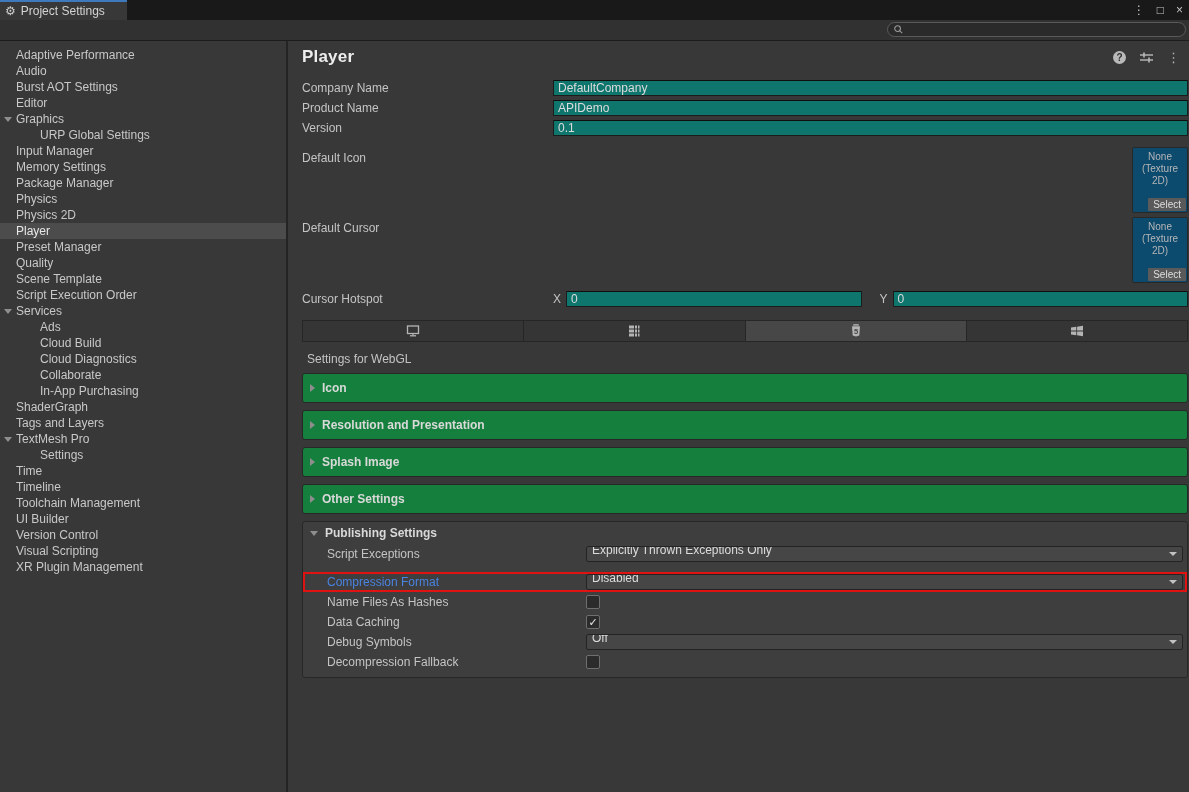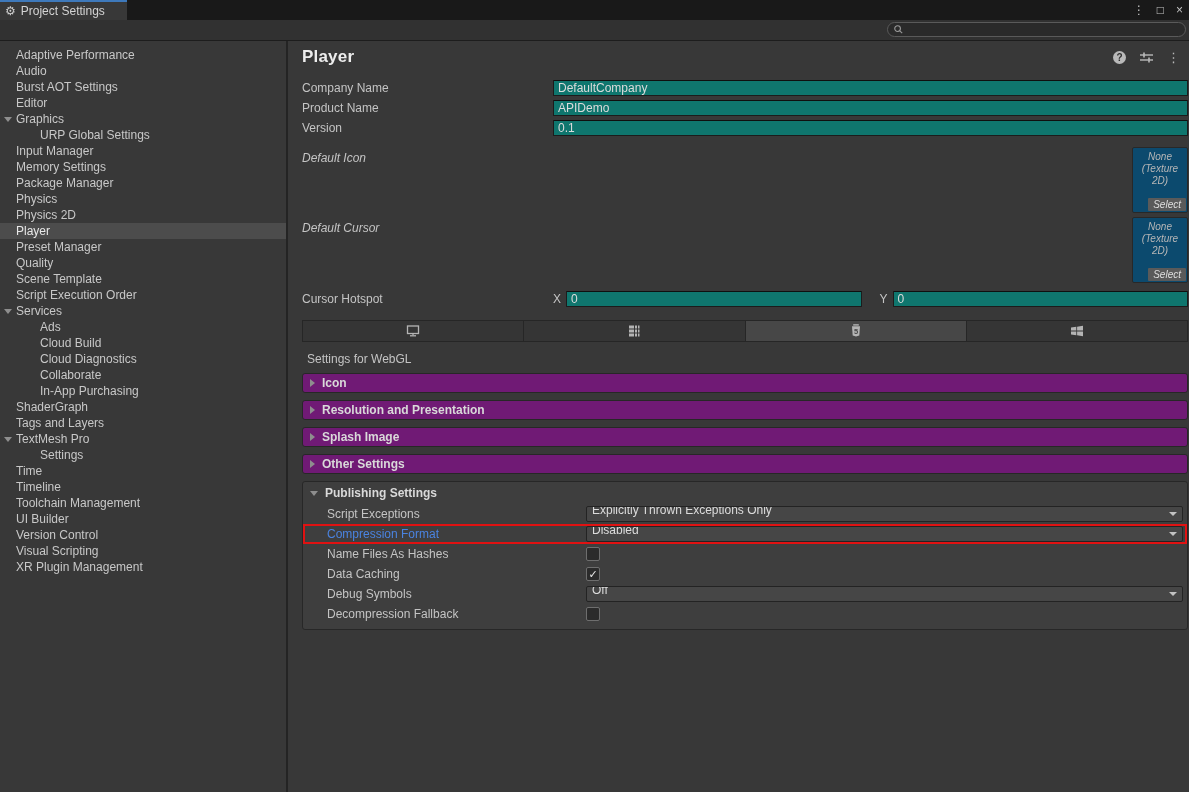--- a/index.html
+++ b/index.html
@@ -46,21 +46,21 @@
                font-size:10px; font-weight:bold; display:flex; align-items:center;
                justify-content:center; }
   .kebab { color:#b9b9b9; font-size:13px; line-height:1; }
 
   .prop-row { display:flex; align-items:center; height:20px; }
   .prop-label { width:251px; flex-shrink:0; font-size:12px; color:#c4c4c4; }
   .text-input { flex:1; height:16px; background:#0f766e; border:1px solid #1c1c1c;
                 border-top-color:#0f0f0f; color:#dcdcdc; font-size:12px; padding:0 4px;
                 font-family:inherit; border-radius:1px; }
 
-  .picker-row { display:flex; align-items:flex-start; height:68px; margin-top:1px;font-style:italic; }
+  .picker-row { display:flex; align-items:flex-start; height:68px; margin-top:1px; }
   .picker-row .prop-label { margin-top:4px; flex:1; }
   .obj-picker { width:56px; height:66px; background:#0c4a6e; border:1px solid #282828;
                 border-radius:2px; position:relative; flex-shrink:0; }
   .picker-none { font-size:10px; color:#b6b6b6; text-align:center; margin-top:3px; line-height:12px; }
   .select-btn { position:absolute; right:1px; bottom:1px; height:13px; line-height:13px;
                 padding:0 5px; background:#5a5a5a; color:#dfdfdf; font-size:10px; border-radius:1px; }
 
   .hotspot-controls { flex:1; display:flex; align-items:center; }
   .axis-label { font-size:12px; color:#c4c4c4; margin-right:5px; }
   .hotspot-controls .text-input { flex:1; }
@@ -69,35 +69,35 @@
   
   .platform-tabs { display:flex; height:22px; margin-top:11px; border:1px solid #262626; }
   .platform-tab { flex:1; background:#353535; border-right:1px solid #262626;
                   display:flex; align-items:center; justify-content:center; }
   .platform-tab:last-child { border-right:none; }
   .platform-tab.active { background:#474747; }
 
   .settings-for { margin-top:10px; padding-left:5px; font-size:12px; color:#c4c4c4; height:14px; }
 
   
-  .section { margin-top:7px; height:20px; background:#701a75; border:1px solid #272727;
+  .section { margin-top:7px; height:30px; background:#15803d; border:1px solid #272727;
              border-radius:3px; display:flex; align-items:center; gap:7px; padding-left:7px; }
   .tri-right { width:0; height:0; border-top:4px solid transparent; border-bottom:4px solid transparent;
                border-left:5px solid #8e8e8e; }
   .section-title { font-size:12px; font-weight:bold; color:#d9d9d9; }
 
   
   .pub-box { margin-top:7px; background:#3e3e3e; border:1px solid #272727; border-radius:3px;
              padding-bottom:5px; }
   .pub-header { height:22px; display:flex; align-items:center; gap:7px; padding-left:7px; }
   .pub-tri { width:0; height:0; border-left:4px solid transparent; border-right:4px solid transparent;
              border-top:5px solid #8e8e8e; margin-top:1px; }
   .pub-row { height:20px; display:flex; align-items:center; padding:0 4px 0 24px; position:relative; }
   .pub-label { width:259px; flex-shrink:0; font-size:12px; color:#c4c4c4; }
-  .pub-row.highlighted { outline:2px solid #e01212; outline-offset:-2px; }
+  .pub-row.highlighted { outline:2px solid #e01212; outline-offset:-2px;margin-top:8px; }
   .pub-row.highlighted .pub-label { color:#4a83e0; }
 
   .dropdown { flex:1; height:16px; background:#464646; border:1px solid #232323;
               border-radius:2px; display:flex; align-items:center; padding:0 18px 9px 5px;
               position:relative; color:#dcdcdc; font-size:12px; white-space:nowrap; overflow:hidden; }
   .dd-arrow { position:absolute; right:5px; top:5px; width:0; height:0;
               border-left:4px solid transparent; border-right:4px solid transparent;
               border-top:4px solid #c2c2c2; }
 
   .checkbox { width:14px; height:14px; background:#2b2b2b; border:1px solid #6e6e6e;

